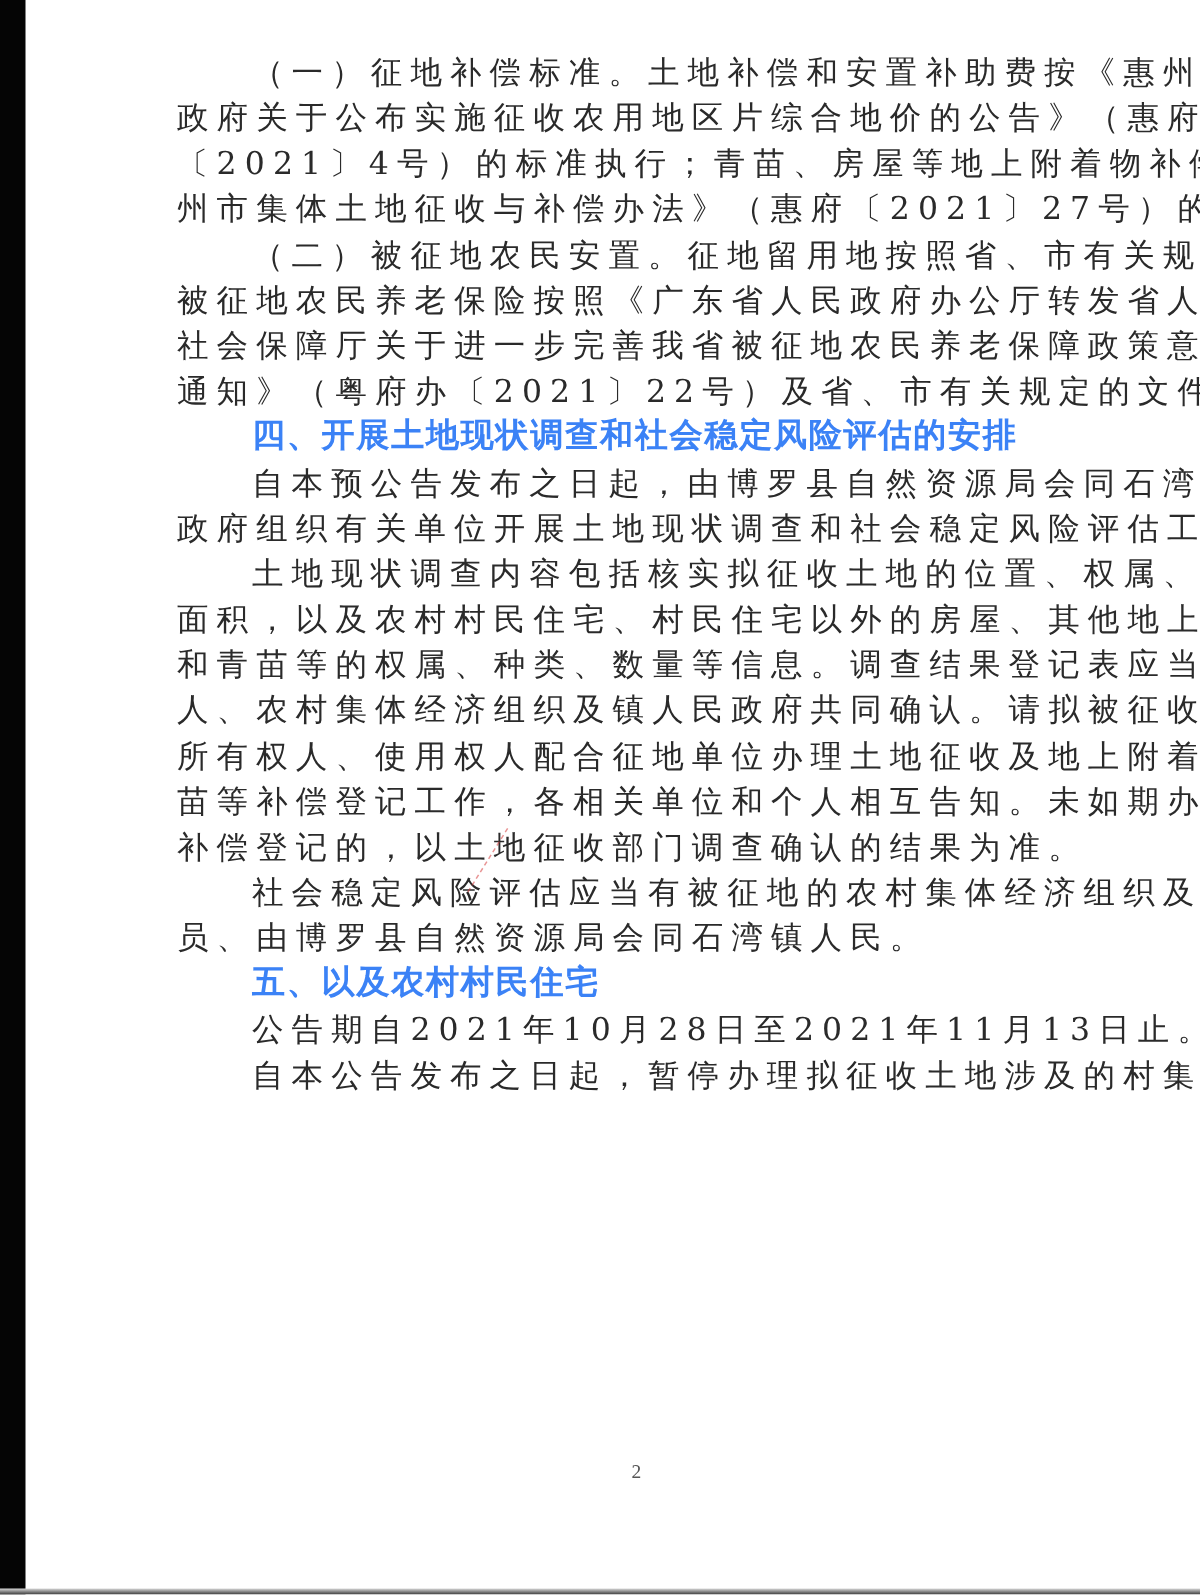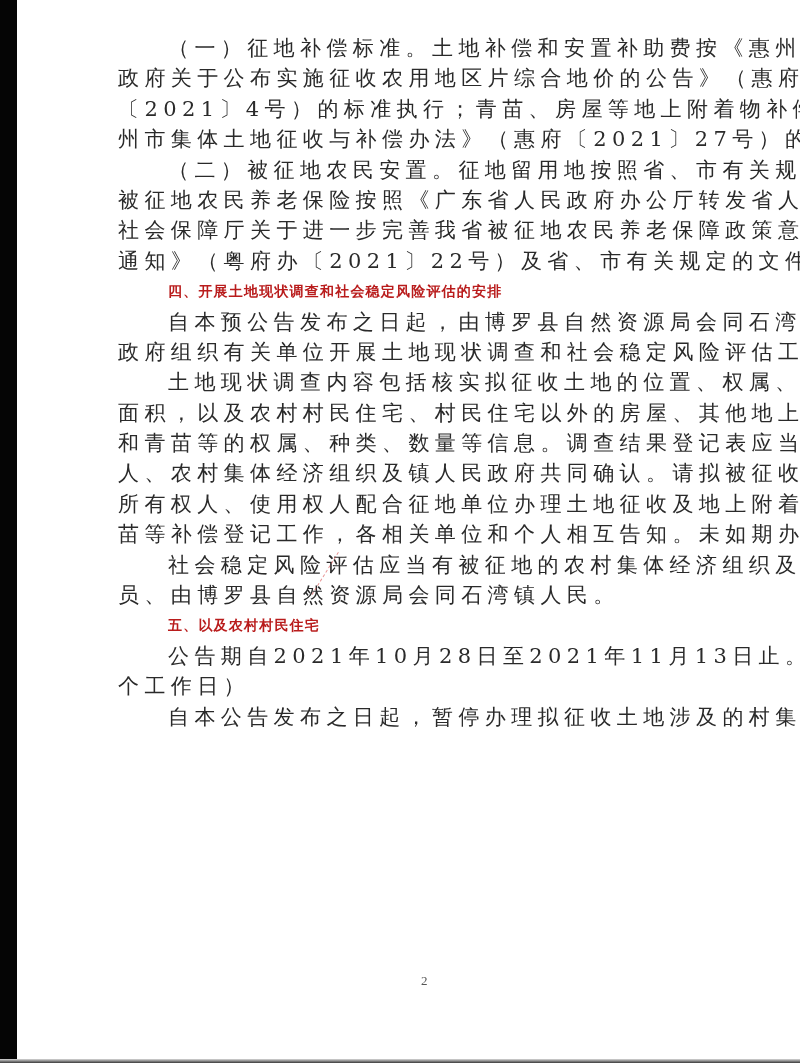--- a/index.html
+++ b/index.html
@@ -38,23 +38,23 @@
     }
     .line {
       display: block;
       white-space: nowrap;
       height: 30.4px;
     }
     .indent { padding-left: 50px; }
     .heading {
       font-family: "DejaVu Sans", "Liberation Sans", sans-serif;
       font-weight: bold;
-      color: #b91c1c;
+      color: #3b82f6;
       letter-spacing: 1.2px;
-      font-size: 14px;
+      font-size: 22px;
     }
     .page-number {
       position: absolute;
       left: 421px;
       top: 973px;
       font-family: "Liberation Serif", serif;
       font-size: 13px;
       color: #555;
     }
     .red-mark {
@@ -96,32 +96,32 @@
     <span class="line">政府组织有关单位开展土地现状调查和社会稳定风险评估工作。</span>
   </div>
 
   <div>
     <span class="line indent">土地现状调查内容包括核实拟征收土地的位置、权属、地类、</span>
     <span class="line">面积，以及农村村民住宅、村民住宅以外的房屋、其他地上附着物</span>
     <span class="line">和青苗等的权属、种类、数量等信息。调查结果登记表应当由权利</span>
     <span class="line">人、农村集体经济组织及镇人民政府共同确认。请拟被征收土地的</span>
     <span class="line">所有权人、使用权人配合征地单位办理土地征收及地上附着物和青</span>
     <span class="line">苗等补偿登记工作，各相关单位和个人相互告知。未如期办理征地</span>
+    <span class="line">补偿登记的，以土地征收部门调查确认的结果为准。</span>
   </div>
 
   <div>
     <span class="line indent">社会稳定风险评估应当有被征地的农村集体经济组织及其成</span>
     <span class="line">员、由博罗县自然资源局会同石湾镇人民。</span>
   </div>
 
   <span class="line indent heading">五、以及农村村民住宅</span>
 
   <div>
     <span class="line indent">公告期自2021年10月28日至2021年11月13日止。（不少于十</span>
-    <span class="line">个工作日）</span>
   </div>
 
   <div>
     <span class="line indent">自本公告发布之日起，暂停办理拟征收土地涉及的村集体经济</span>
   </div>
 </div>
 
 <div class="red-mark"></div>
 
 <div class="page-number">2</div>

